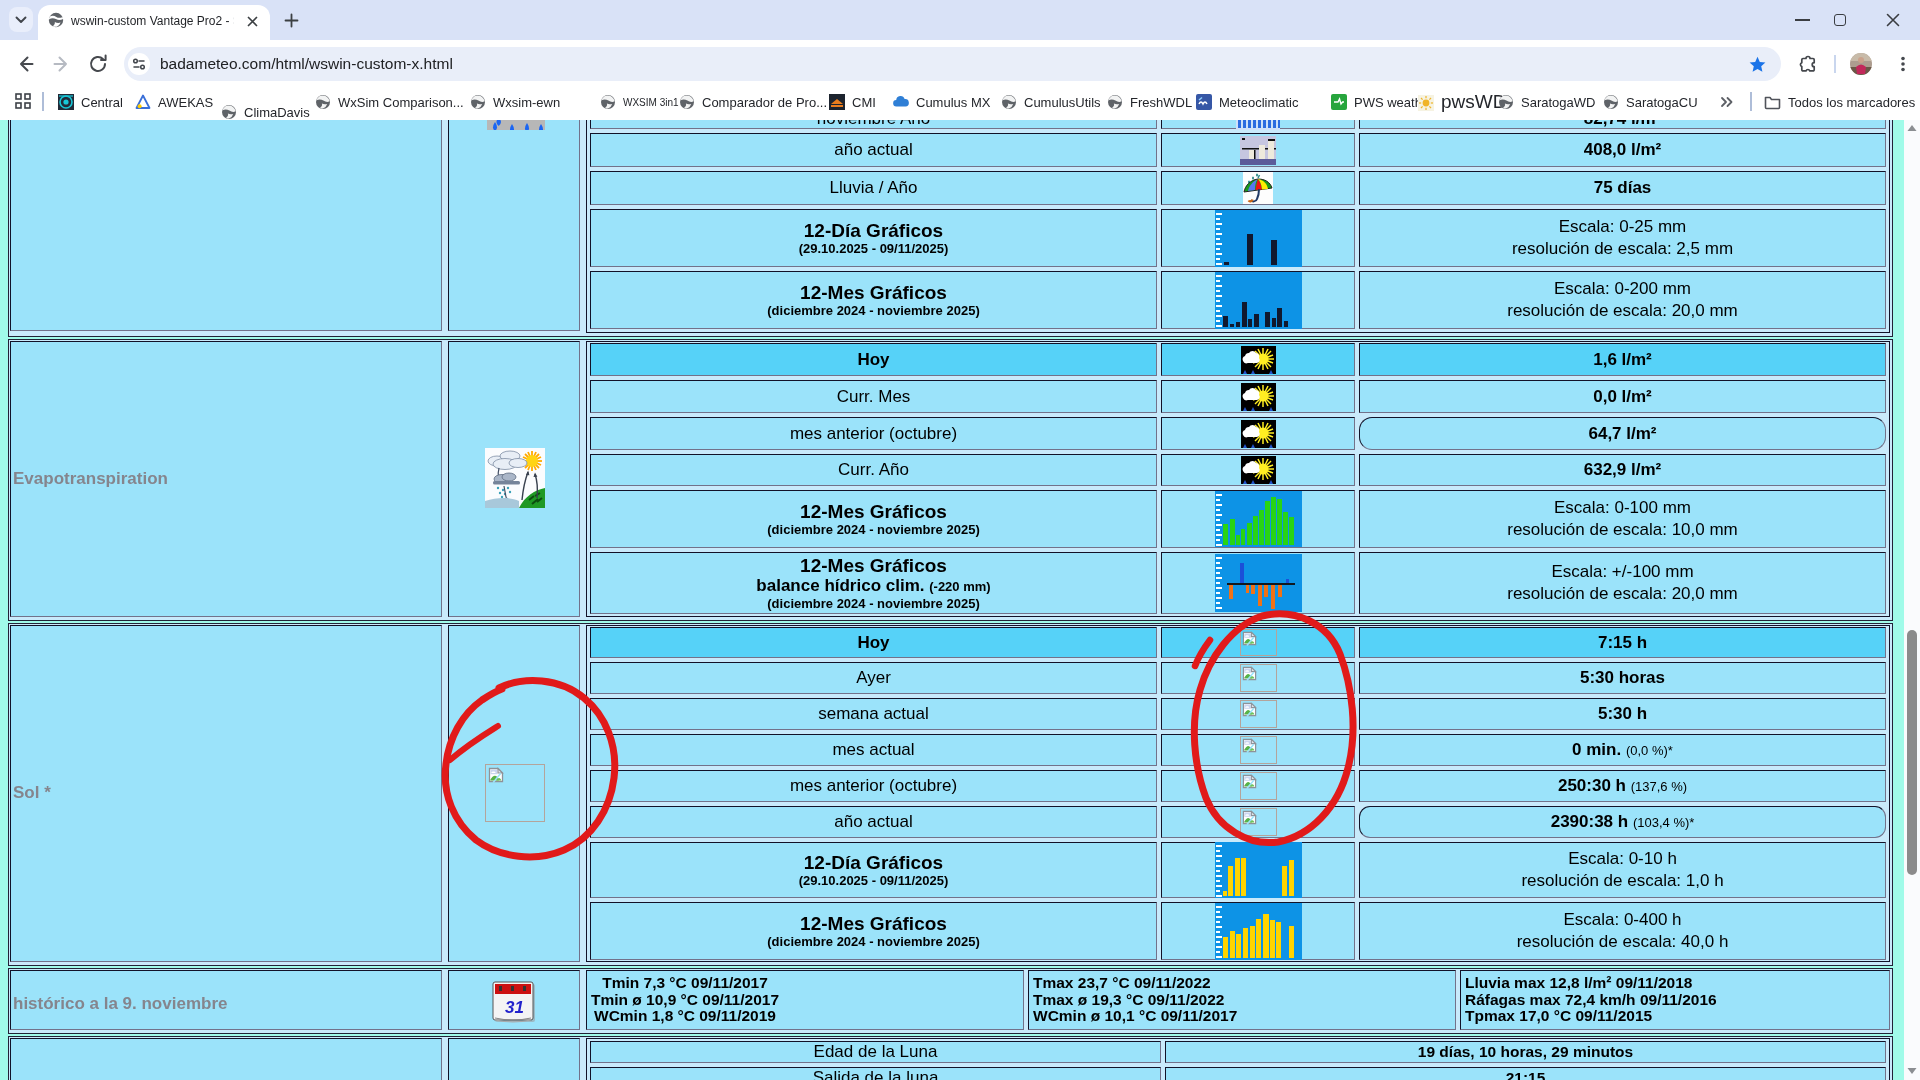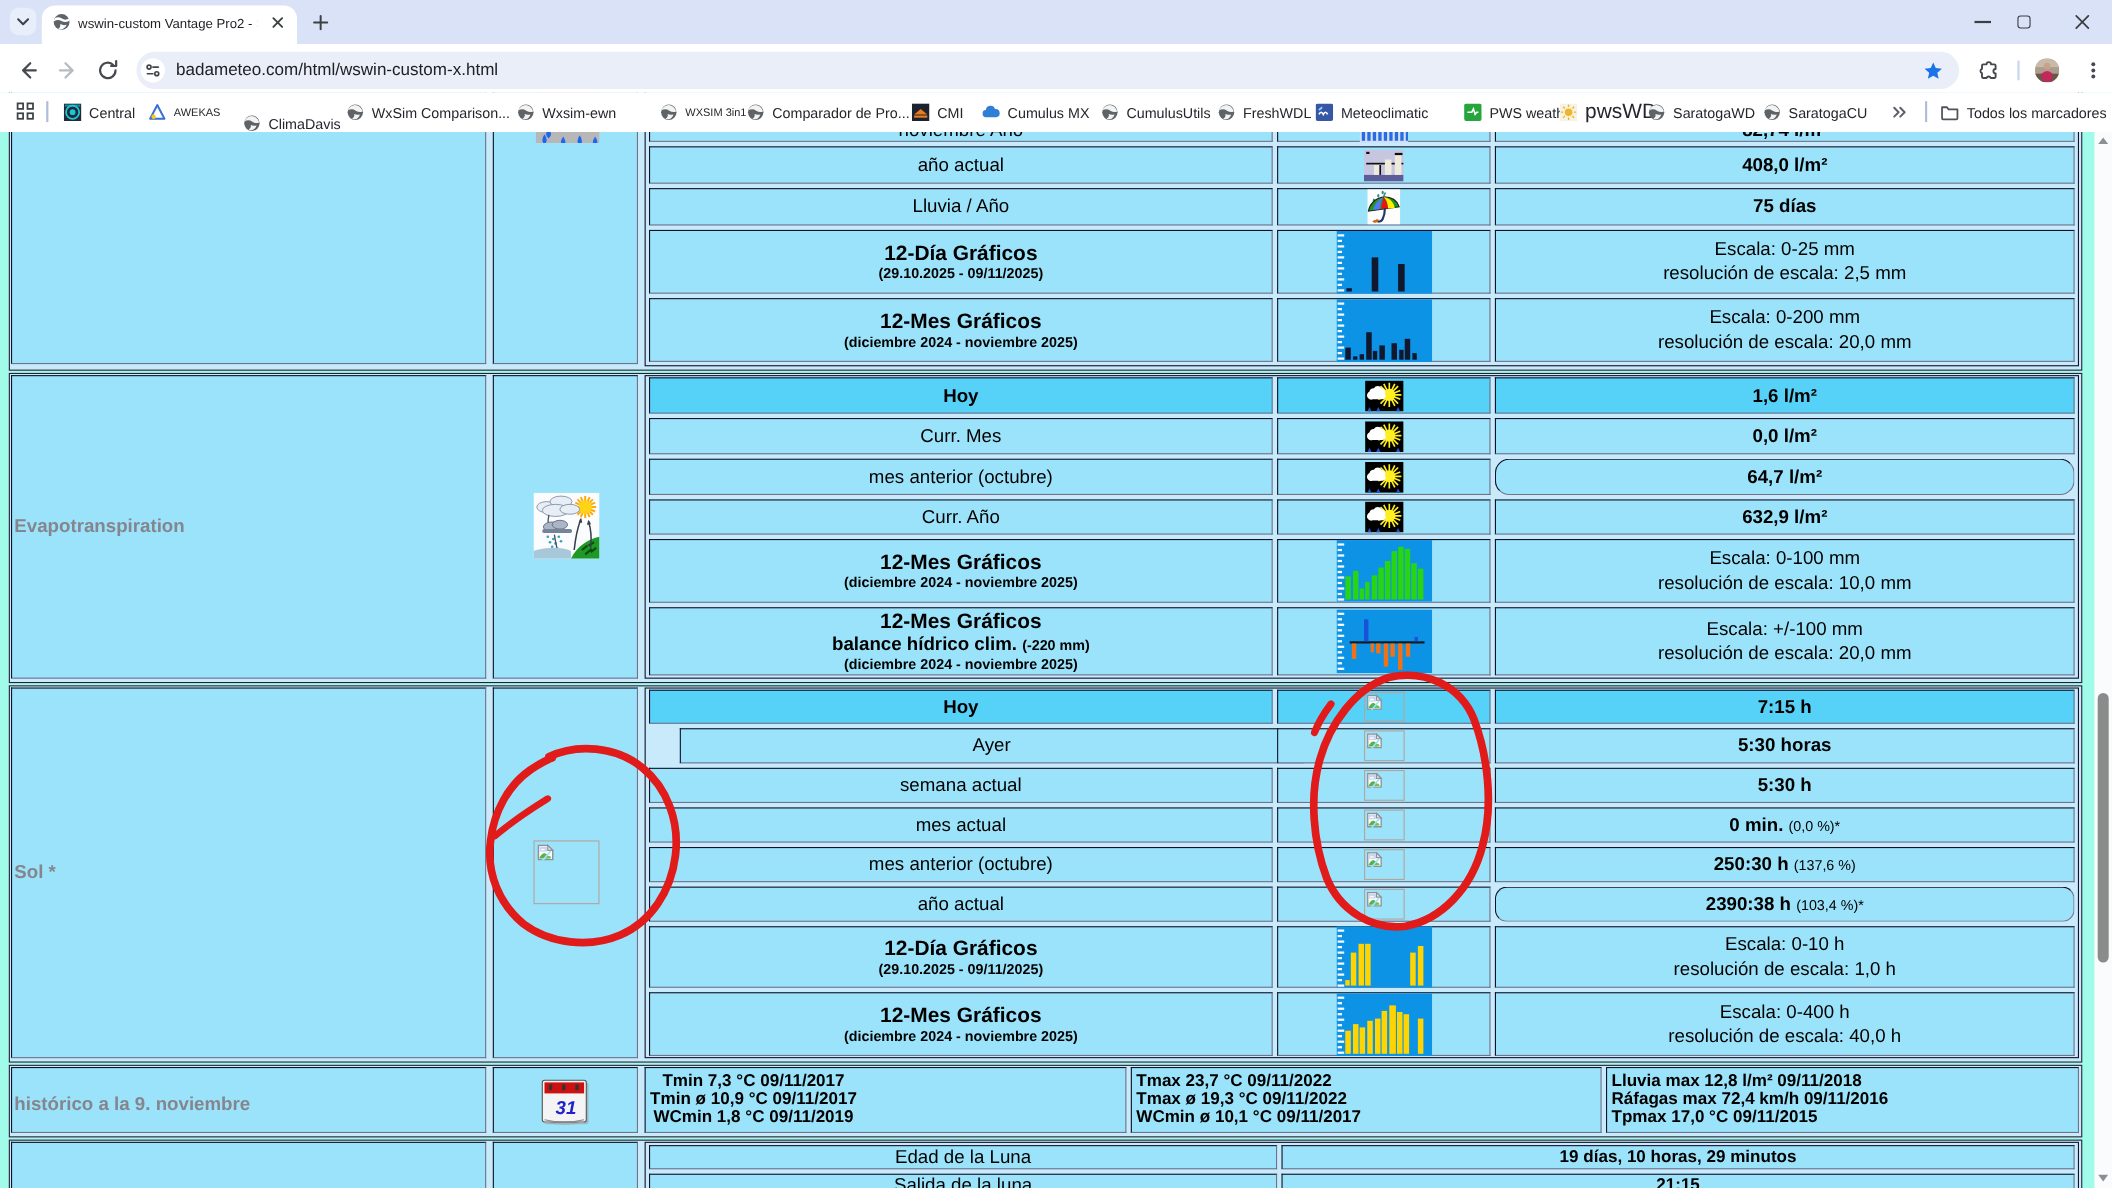--- a/index.html
+++ b/index.html
@@ -438,21 +438,21 @@
 <path d="M2.4 12.6 c1.6-2.6 3.2-4.2 4.8-3.9 c1.7 .3 3 1.9 3.6 3.9 l0 0.8 l-8.4 0 z" fill="#57b248"></path>
 <path d="M8.6 12.9 c0.8-1.3 1.7-2.1 2.6-2 c0.9 .1 1.6 1 1.9 2.2 l0 0.3 l-4.5 0 z" fill="#6ec25b"></path>
 <path d="M10 1.5 l4.5 4.5 h-4.5 z" fill="#e2e6ec" stroke="#8e9298" stroke-width="1.1"></path>
 <path d="M12.6 6.6 l-7.4 8.8" stroke="#9be3fa" stroke-width="1.6"></path>
 </g>
         </svg></div>
     </div>
   </div>
 <div class="c hoy rv" style="left:1359px;top:627px;width:527px;height:31px;">7:15 h</div>
 
-<div class="c rl" style="left:590px;top:662px;width:567px;height:32px;margin-left:28px;">Ayer</div>
+<div class="c rl" style="left:590px;top:662px;width:567px;height:32px;">Ayer</div>
 <div class="c" style="left:1161px;top:662px;width:194px;height:32px;">
     <div class="ph" style="left:0px;top:0px;width:37px;height:28px;position:relative;display:inline-block;">
       <div class="abs" style="left:1px;top:1px;"><svg width="15" height="15" viewBox="0 0 15 15">
           <g transform="scale(0.9375)">
 <path d="M1.5 1.5 h8.5 l4.5 4.5 v8.5 h-13 z" fill="#ffffff" stroke="#8e9298" stroke-width="1.3"></path>
 <rect x="2.5" y="2.6" width="6.8" height="4.6" fill="#c9d4ef"></rect>
 <path d="M3.2 6 a2.4 1.8 0 0 1 2.4-1.4 a2 1.6 0 0 1 2.1 1.4 z" fill="#ffffff"></path>
 <path d="M2.4 12.6 c1.6-2.6 3.2-4.2 4.8-3.9 c1.7 .3 3 1.9 3.6 3.9 l0 0.8 l-8.4 0 z" fill="#57b248"></path>
 <path d="M8.6 12.9 c0.8-1.3 1.7-2.1 2.6-2 c0.9 .1 1.6 1 1.9 2.2 l0 0.3 l-4.5 0 z" fill="#6ec25b"></path>
 <path d="M10 1.5 l4.5 4.5 h-4.5 z" fill="#e2e6ec" stroke="#8e9298" stroke-width="1.1"></path>
@@ -770,21 +770,21 @@
 
 <div class="abs" style="left:42px;top:92px;width:2px;height:19px;background:#aebdd8;z-index:52;"></div>
 
 <div class="abs" style="left:58px;top:84px;height:36px;display:flex;align-items:center;z-index:52;font-size:13px;color:#24262b;white-space:nowrap;"><span style="display:inline-block;width:16px;height:16px;margin-right:7px;"><svg width="16" height="16" viewBox="0 0 16 16">
         <rect width="16" height="16" fill="#222a38"></rect>
 <circle cx="8" cy="8" r="6" fill="none" stroke="#18c8d8" stroke-width="1.6"></circle>
 <circle cx="8" cy="8" r="2.6" fill="#18c8d8"></circle>
 <rect x="1" y="1" width="14" height="2" fill="#18c8d8" opacity="0.6"></rect>
       </svg></span>Central</div>
 
-<div class="abs" style="left:135px;top:84px;height:36px;display:flex;align-items:center;z-index:52;font-size:10px;color:#24262b;white-space:nowrap;"><span style="display:inline-block;width:16px;height:16px;margin-right:7px;"><svg width="16" height="16" viewBox="0 0 16 16">
+<div class="abs" style="left:135px;top:84px;height:36px;display:flex;align-items:center;z-index:52;font-size:13px;color:#24262b;white-space:nowrap;"><span style="display:inline-block;width:16px;height:16px;margin-right:7px;"><svg width="16" height="16" viewBox="0 0 16 16">
         <path d="M8 1.5 L14.5 14 H1.5 z" fill="none" stroke="#3a6fd8" stroke-width="1.8" stroke-linejoin="round"></path>
 <circle cx="4.6" cy="12.2" r="2" fill="#ffcc00"></circle>
       </svg></span>AWEKAS</div>
 
 <div class="abs" style="left:221px;top:84px;height:36px;display:flex;align-items:flex-end;z-index:52;font-size:13px;color:#24262b;white-space:nowrap;"><span style="display:inline-block;width:16px;height:16px;margin-right:7px;"><svg width="16" height="16" viewBox="0 0 16 16">
         <circle cx="8" cy="8" r="7" fill="#5f6368"></circle>
 <path d="M1.4 6.3 Q5 4.4 8.4 6.6 Q11.8 8.8 14.6 7.3 Q13.8 3.5 10 1.8 Q5.2 0.7 2.6 3.9 Q1.6 5 1.4 6.3 z" fill="#fff" opacity="0.92"></path>
 <path d="M5 14 Q7.8 11.9 6.9 9.6 Q9.3 10.8 12.2 10 Q11.3 13.3 8 14.5 Q6.4 14.6 5 14 z" fill="#fff" opacity="0.92"></path>
       </svg></span>ClimaDavis</div>
 

